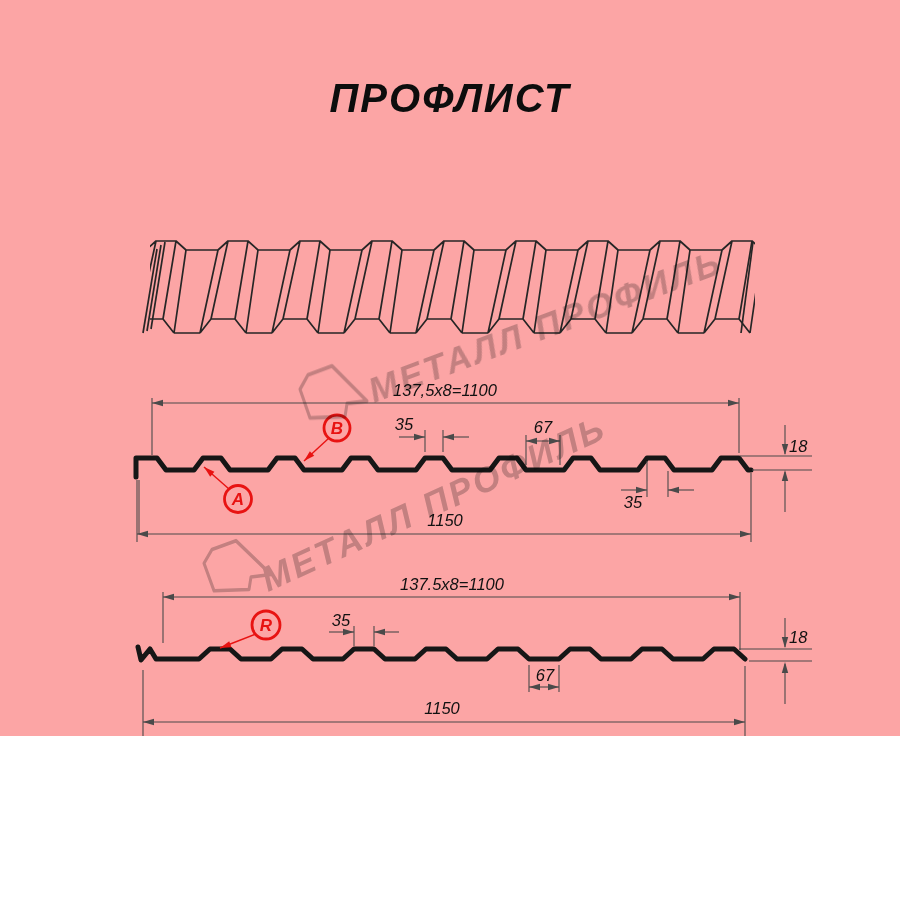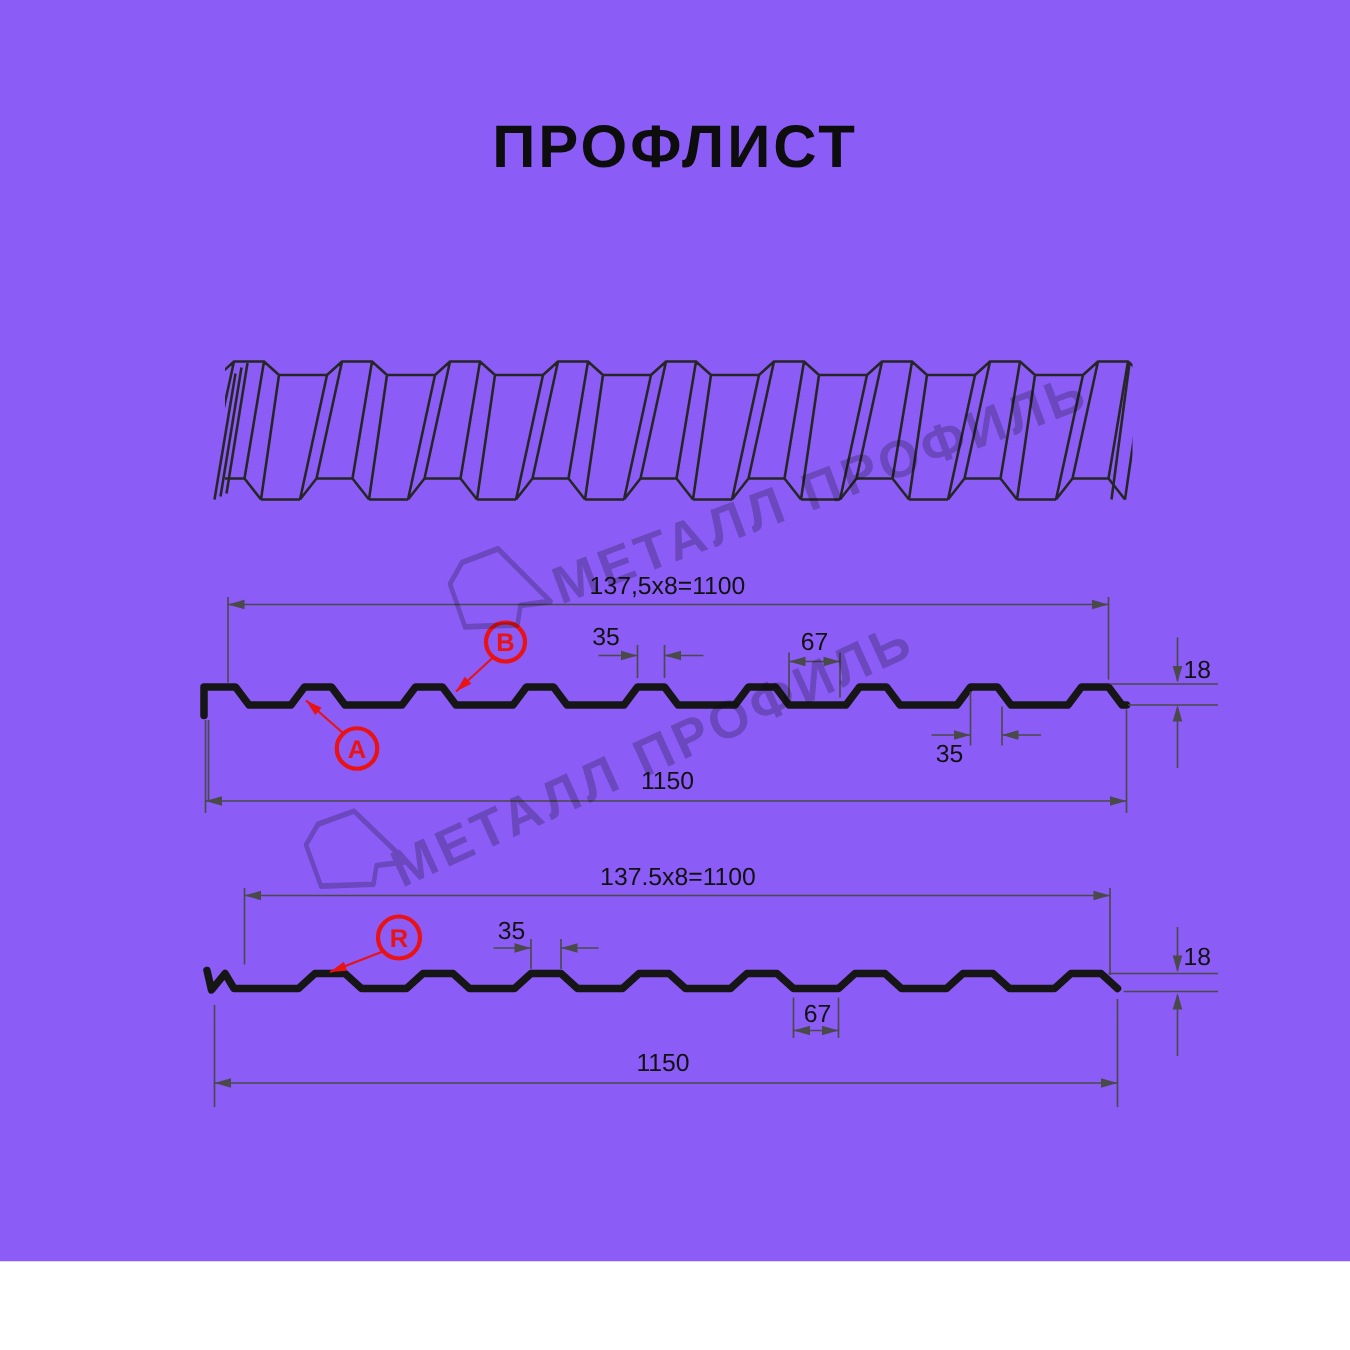--- a/index.html
+++ b/index.html
@@ -1,17 +1,17 @@
 <!DOCTYPE html>
 <html><head>
 <meta charset="utf-8">
 <style>
   html,body{margin:0;padding:0;background:#fff;}
-  .page{position:relative;width:900px;height:841px;background:#8b5cf6;overflow:hidden;
-        font-family:"Liberation Sans","DejaVu Sans",sans-serif;}
+  .page{position:relative;width:900px;height:736px;background:#fca5a5;overflow:hidden;
+        font-family:"Liberation Sans","DejaVu Sans",sans-serif;font-style:italic;}
   .header{position:absolute;top:76px;left:0;width:900px;text-align:center;}
   .title{font-size:40px;font-weight:bold;letter-spacing:2px;color:#0d0d0d;margin:0;}
   .subtitle{font-size:21px;font-weight:600;letter-spacing:1px;color:#141414;margin-top:13px;}
   .footer{position:absolute;top:790px;left:0;width:900px;text-align:center;
           font-size:21px;font-weight:bold;letter-spacing:1px;color:#161616;}
   svg{position:absolute;left:0;top:0;}
   text.dim{font-size:16.5px;fill:#111;font-family:"Liberation Sans","DejaVu Sans",sans-serif;}
   text.redletter{font-size:17px;font-weight:600;font-family:"Liberation Sans","DejaVu Sans",sans-serif;}
   g.watermark{mix-blend-mode:multiply;}
   text.wm{font-size:35px;font-weight:bold;letter-spacing:3px;

